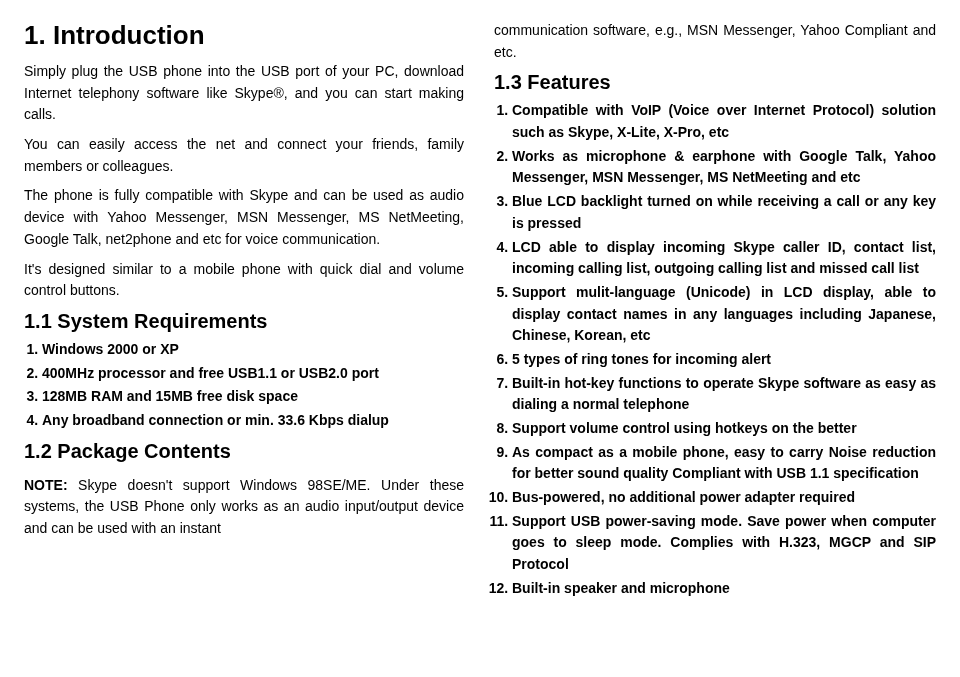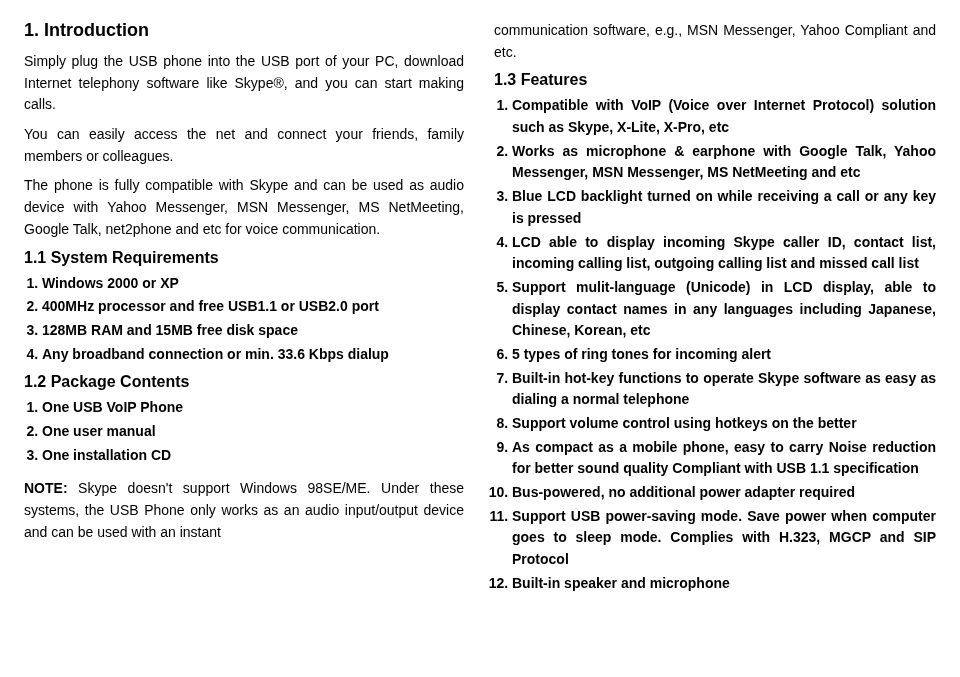--- a/index.html
+++ b/index.html
@@ -23,31 +23,31 @@
       gap: 30px;
     }
     .left-column {
       flex: 0 0 440px;
       max-width: 440px;
     }
     .right-column {
       flex: 1;
     }
     h1 {
-      font-size: 18px;
+      font-size: 26px;
       font-weight: bold;
       margin-bottom: 10px;
     }
     p {
       line-height: 1.55;
       margin-bottom: 8px;
       text-align: justify;
     }
     .section-title {
-      font-size: 16px;
+      font-size: 20px;
       font-weight: bold;
       margin-bottom: 6px;
     }
     ol {
       padding-left: 18px;
       margin-bottom: 8px;
       font-weight: bold;
     }
     ol li {
       line-height: 1.55;
@@ -67,35 +67,31 @@
 <body>
 
 <div class="page">
 
   <div class="left-column">
     <h1>1. Introduction</h1>
 
     <p>Simply plug the USB phone into the USB port of your PC, download Internet telephony software like Skype®, and you can start making calls.</p>
     <p>You can easily access the net and connect your friends, family members or colleagues.</p>
     <p>The phone is fully compatible with Skype and can be used as audio device with Yahoo Messenger, MSN Messenger, MS NetMeeting, Google Talk, net2phone and etc for voice communication.</p>
+    <p>It's designed similar to a mobile phone with quick dial and volume control buttons.</p>
 
     <div class="section-title">1.1 System Requirements</div>
     <ol>
       <li>Windows 2000 or XP</li>
       <li>400MHz processor and free USB1.1 or USB2.0 port</li>
       <li>128MB RAM and 15MB free disk space</li>
       <li>Any broadband connection or min. 33.6 Kbps dialup</li>
     </ol>
 
     <div class="section-title">1.2 Package Contents</div>
-    <ol>
-      <li>One USB VoIP Phone</li>
-      <li>One user manual</li>
-      <li>One installation CD</li>
-    </ol>
 
     <div class="note-block">
       <span class="note-bold">NOTE:</span><span> Skype doesn't support Windows 98SE/ME. Under these systems, the USB Phone only works as an audio input/output device and can be used with an instant</span>
     </div>
 
   </div>
 
   <div class="right-column">
     <p>communication software, e.g., MSN Messenger, Yahoo Compliant and etc.</p>
 

